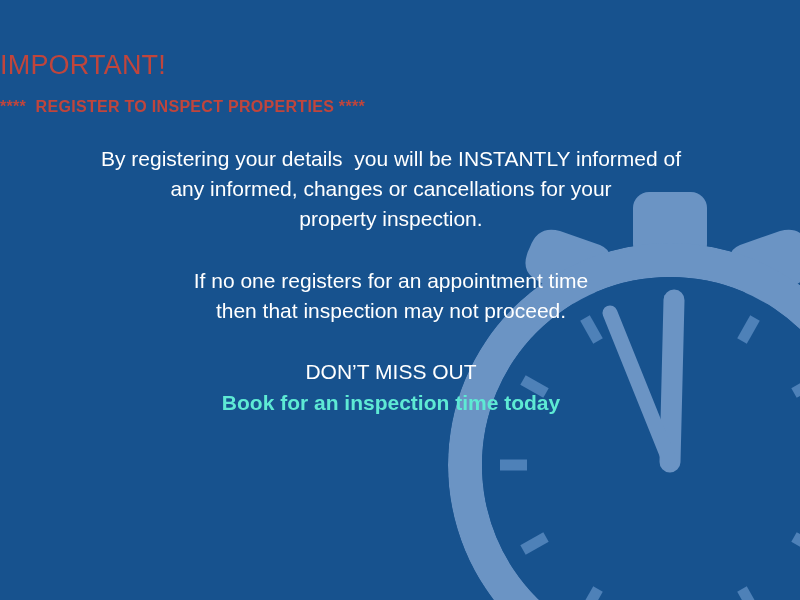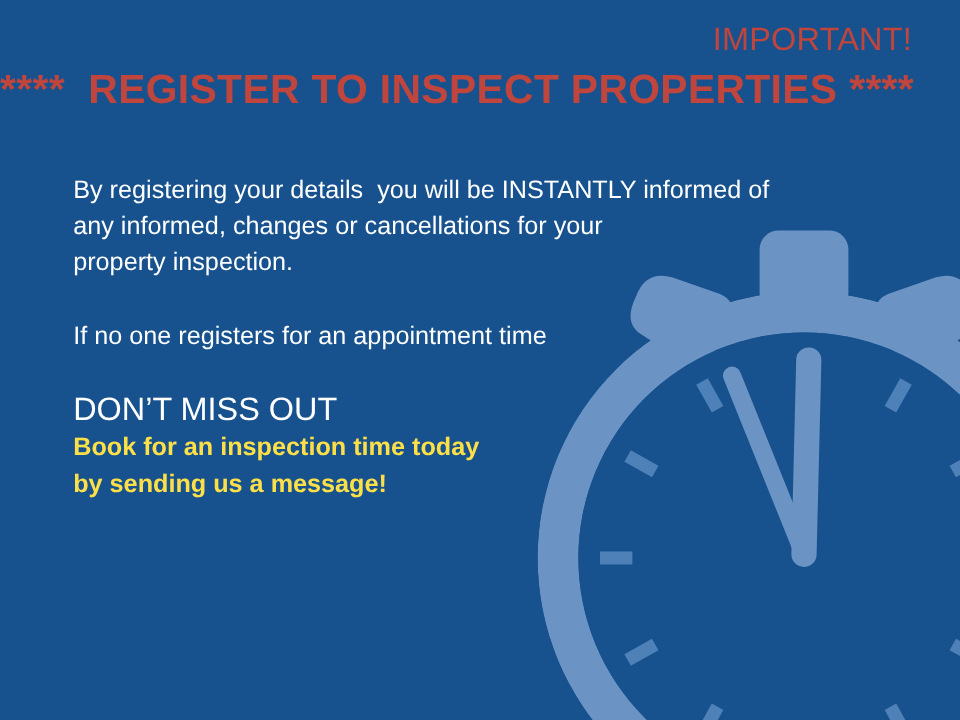--- a/index.html
+++ b/index.html
@@ -29,78 +29,79 @@
     top: 0;
     width: 800px;
     height: 600px;
     pointer-events: none;
   }
 
   
   .heading-block {
     position: absolute;
     left: 0;
-    top: 16px;
+    top: 48px;
     width: 760px;
-    text-align: right;
+    text-align: left;
     z-index: 5;
   }
   .heading-line1 {
     color: #C0453C;
     font-size: 27px;
     font-weight: normal;
     line-height: 34px;
     letter-spacing: 0.2px;
     margin: 0;
   }
   .heading-line2 {
     color: #C0453C;
-    font-size: 34px;
+    font-size: 16px;
     font-weight: bold;
     line-height: 34px;
     letter-spacing: 0.3px;
     margin: 8px 0 0 0;
     white-space: pre;
   }
 
   
   .body-block {
     position: absolute;
     left: 61px;
     top: 144px;
     width: 660px;
     z-index: 5;
   }
   .para {
     margin: 0;
+    text-align: center;
   }
   .para-line {
     color: #FFFFFF;
     font-size: 21px;
     font-weight: normal;
     line-height: 30px;
     white-space: pre;
     margin: 0;
   }
   .spacer-sm {
     height: 30px;
   }
   .spacer-md {
     height: 32px;
   }
   .cta-white {
     color: #FFFFFF;
-    font-size: 27px;
+    font-size: 21px;
     font-weight: normal;
     line-height: 31px;
     white-space: pre;
     margin: 0;
   }
   .cta-red {
-    color: #fde047;
+    color: #5eead4;
     font-size: 21px;
     font-weight: bold;
     line-height: 31px;
     white-space: pre;
     margin: 0;
   }
 </style>
 </head>
 <body>
 
@@ -163,25 +164,25 @@
     <div class="para">
       <div class="para-line">By registering your details  you will be INSTANTLY informed of</div>
       <div class="para-line">any informed, changes or cancellations for your</div>
       <div class="para-line">property inspection.</div>
     </div>
 
     <div class="spacer-md"></div>
 
     <div class="para">
       <div class="para-line">If no one registers for an appointment time</div>
+      <div class="para-line">then that inspection may not proceed.</div>
     </div>
 
     <div class="spacer-sm"></div>
 
     <div class="para">
       <div class="cta-white">DON’T MISS OUT</div>
       <div class="cta-red">Book for an inspection time today</div>
-      <div class="cta-red">by sending us a message!</div>
     </div>
 
   </div>
 
 </div>
 
 </body></html>

